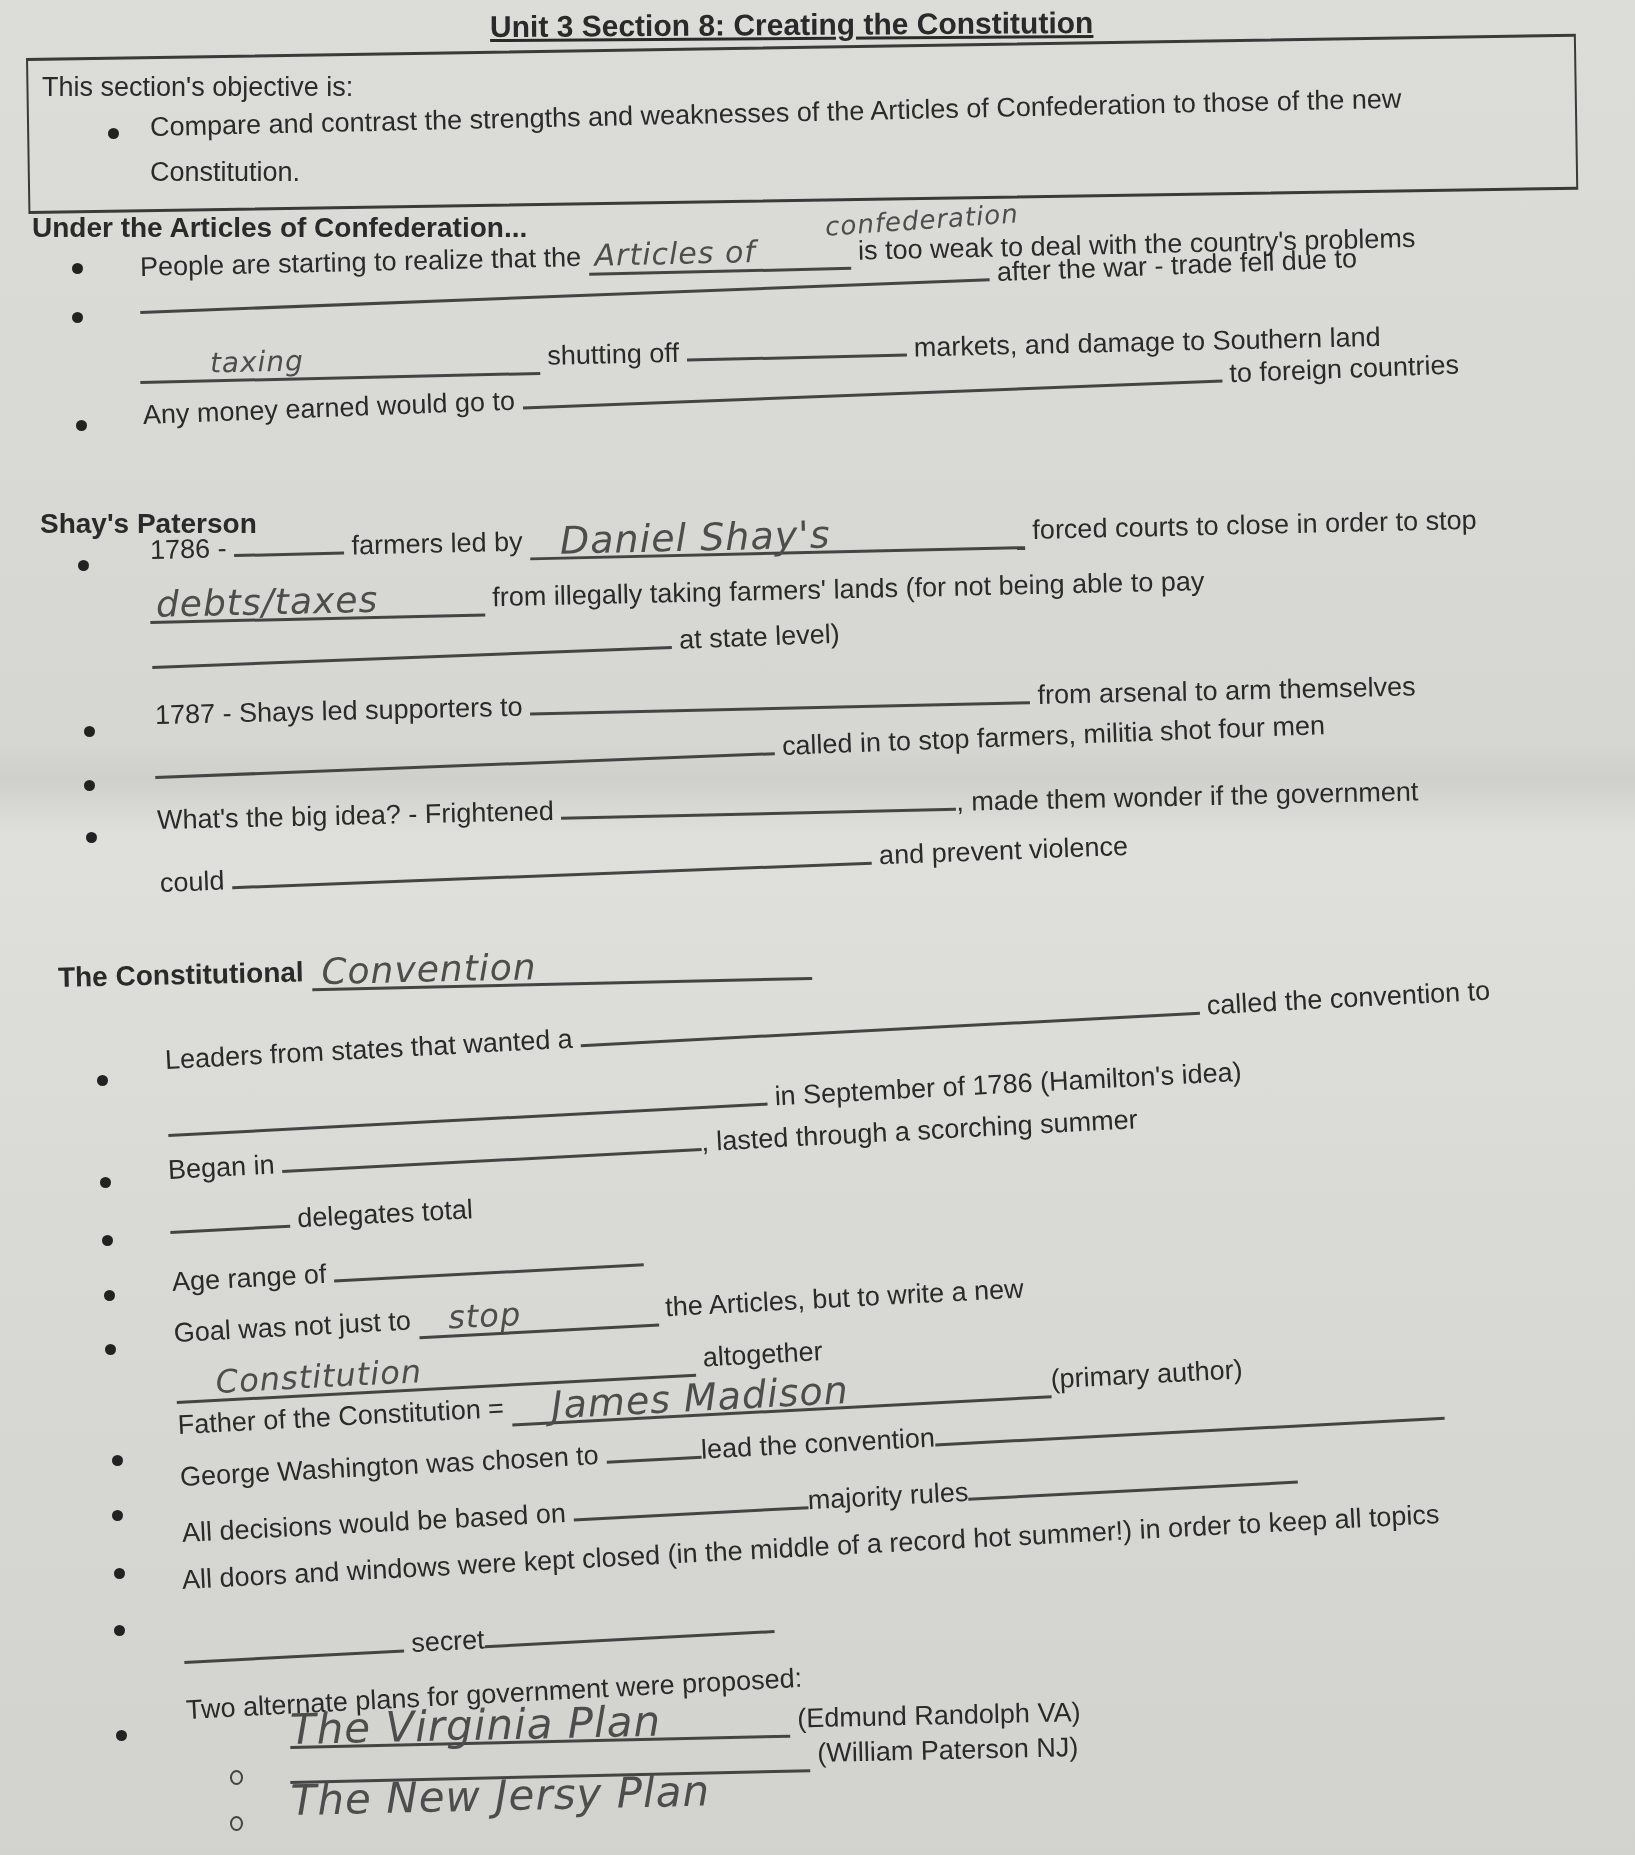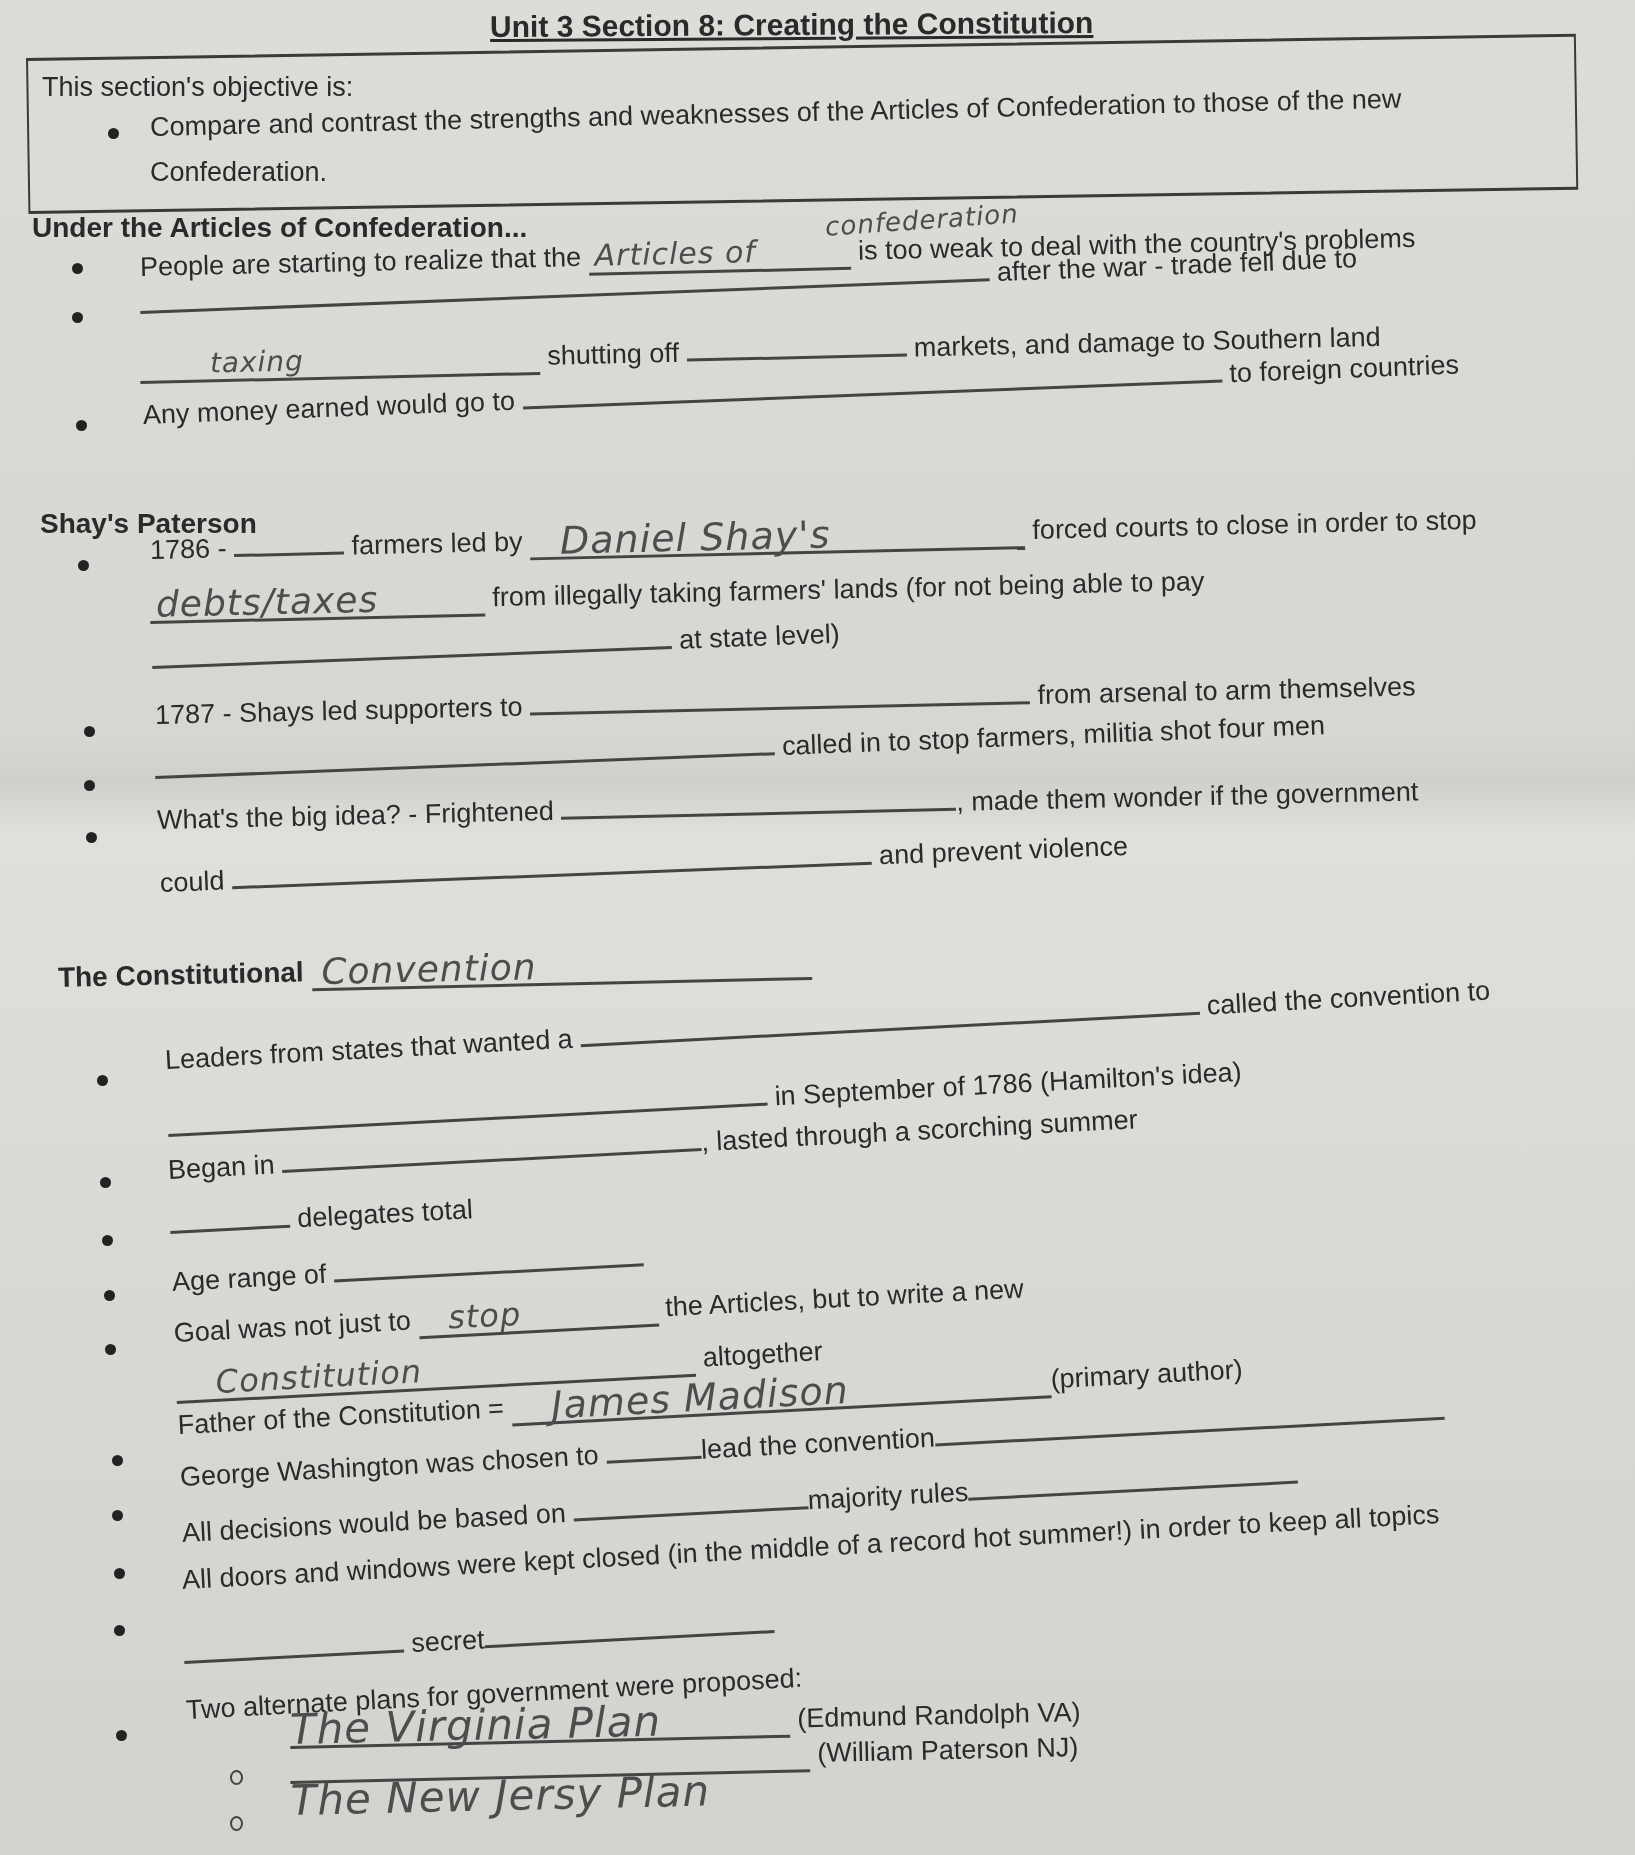--- a/index.html
+++ b/index.html
@@ -32,21 +32,21 @@
   </style>
 </head>
 <body>
 
 <div class="abs title">Unit 3 Section 8: Creating the Constitution</div>
 
 <div class="objbox"></div>
 <div class="abs t" style="left:42px; top:72px;">This section's objective is:</div>
 <div class="bullet" style="left:108px; top:128px;"></div>
 <div class="abs t rot1" style="left:150px; top:112px;">Compare and contrast the strengths and weaknesses of the Articles of Confederation to those of the new</div>
-<div class="abs t" style="left:150px; top:157px;">Confederation.</div>
+<div class="abs t" style="left:150px; top:157px;">Constitution.</div>
 
 <div class="abs h" style="left:32px; top:212px;">Under the Articles of Confederation...</div>
 <div class="abs hw" style="left:825px; top:205px; font-size:26px; transform:rotate(-4deg);">confederation</div>
 
 <div class="bullet" style="left:72px; top:263px;"></div>
 <div class="abs t rot1" style="left:140px; top:252px;">
   <span>People are starting to realize that the</span>
   <span style="display:inline-block; width:262px; border-bottom:3px solid #444; position:relative;"><span class="hw" style="position:absolute; left:6px; bottom:0px; font-size:30px;">Articles of</span>&nbsp;</span>
   <span>is too weak to deal with the country's problems</span>
 </div>

